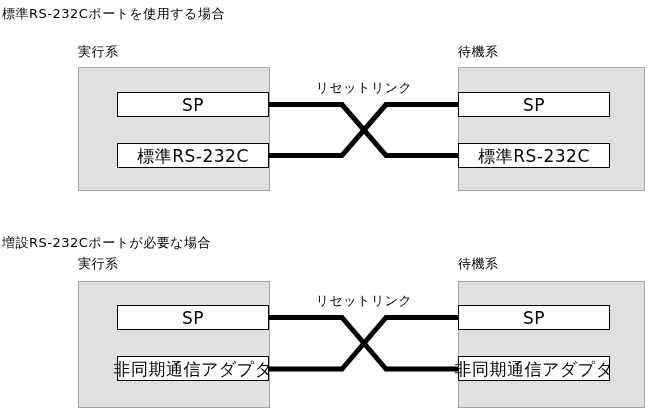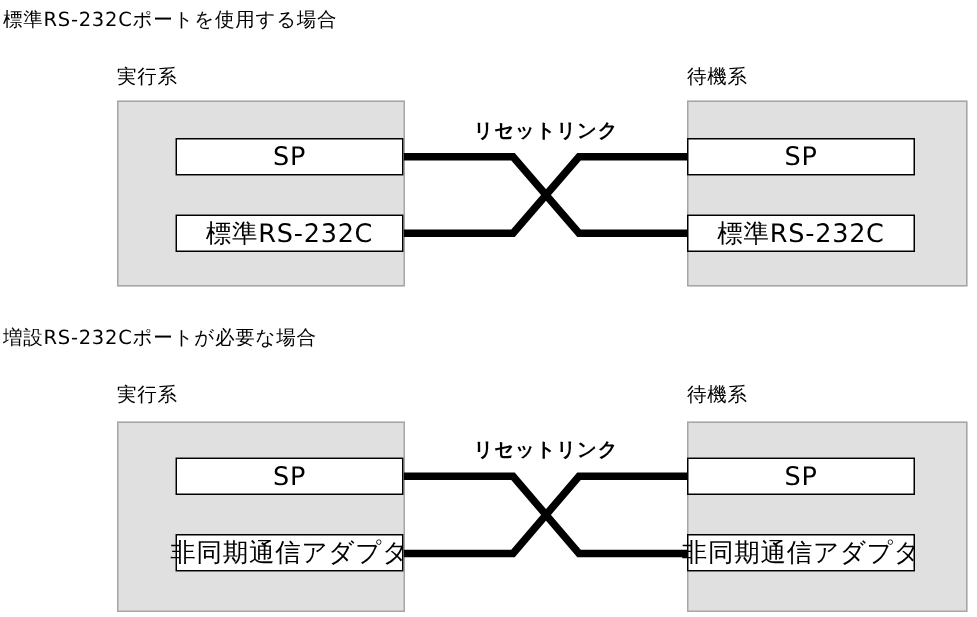--- a/index.html
+++ b/index.html
@@ -26,21 +26,21 @@
   }
   .combox{
     position:absolute;width:152px;height:25px;box-sizing:border-box;z-index:2;
     background:var(--component-box-fill,#fff);
     border:1px solid var(--component-box-border,#000);
     display:flex;align-items:center;justify-content:center;
     font-size:17px;line-height:14px;white-space:nowrap;letter-spacing:0.5px;
   }
   .linklabel{
     position:absolute;width:106px;text-align:center;z-index:2;
-    font-size:13px;line-height:14px;white-space:nowrap;letter-spacing:0.5px;font-weight:bold;
+    font-size:13px;line-height:14px;white-space:nowrap;letter-spacing:0.5px;
   }
 </style>
 </head>
 <body>
 
 <div class="canvas">
 
   <svg class="links" width="651" height="411" viewBox="0 0 651 411" aria-hidden="true">
     <polyline points="269,104.5 342,104.5 386,155.5 458,155.5"></polyline>
     <polyline points="269,155.5 342,155.5 386,104.5 458,104.5"></polyline>
@@ -56,21 +56,21 @@
   <div class="sysbox" style="left:78px;top:67px;width:192px;height:124px"></div>
   <div class="sysbox" style="left:458px;top:67px;width:187px;height:124px"></div>
 
   <div class="linklabel" style="left:311px;top:81px">リセットリンク</div>
 
   <div class="combox" style="left:117px;top:92px">SP</div>
   <div class="combox" style="left:117px;top:143px">標準RS-232C</div>
   <div class="combox" style="left:458px;top:92px">SP</div>
   <div class="combox" style="left:458px;top:143px">標準RS-232C</div>
 
-  <div class="title" style="left:2px;top:219px">増設RS-232Cポートが必要な場合</div>
+  <div class="title" style="left:2px;top:236px">増設RS-232Cポートが必要な場合</div>
 
   <div class="syslabel" style="left:78px;top:257px">実行系</div>
   <div class="syslabel" style="left:458px;top:257px">待機系</div>
 
   <div class="sysbox" style="left:78px;top:281px;width:192px;height:127px"></div>
   <div class="sysbox" style="left:458px;top:281px;width:187px;height:127px"></div>
 
   <div class="linklabel" style="left:311px;top:294px">リセットリンク</div>
 
   <div class="combox" style="left:117px;top:305px">SP</div>

